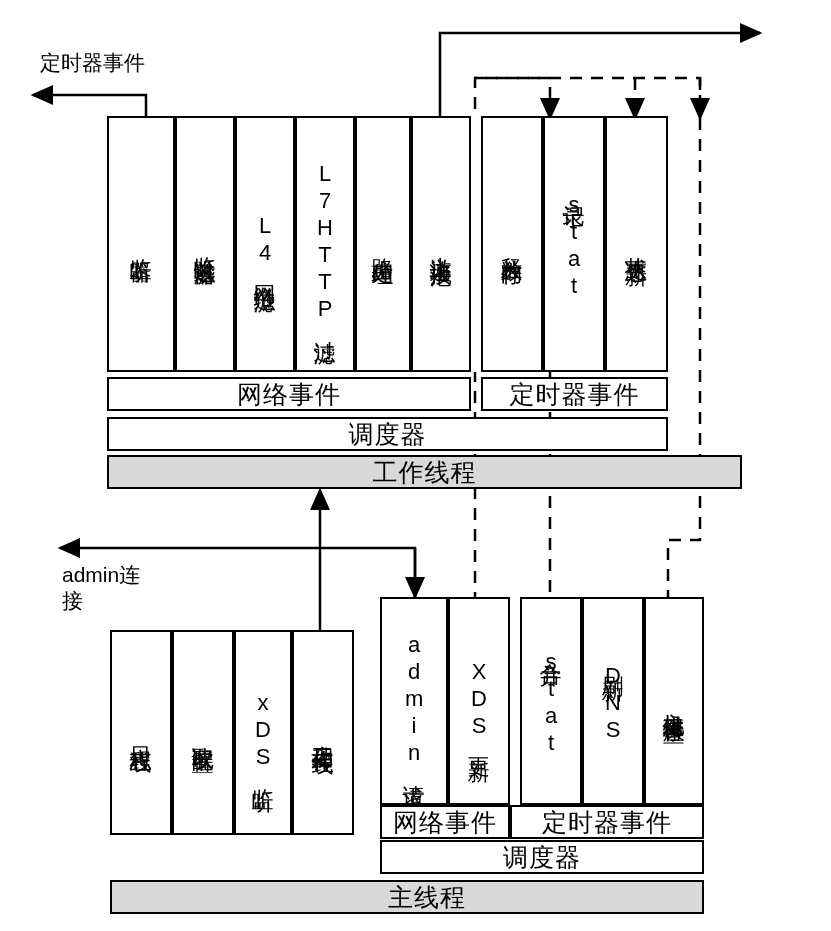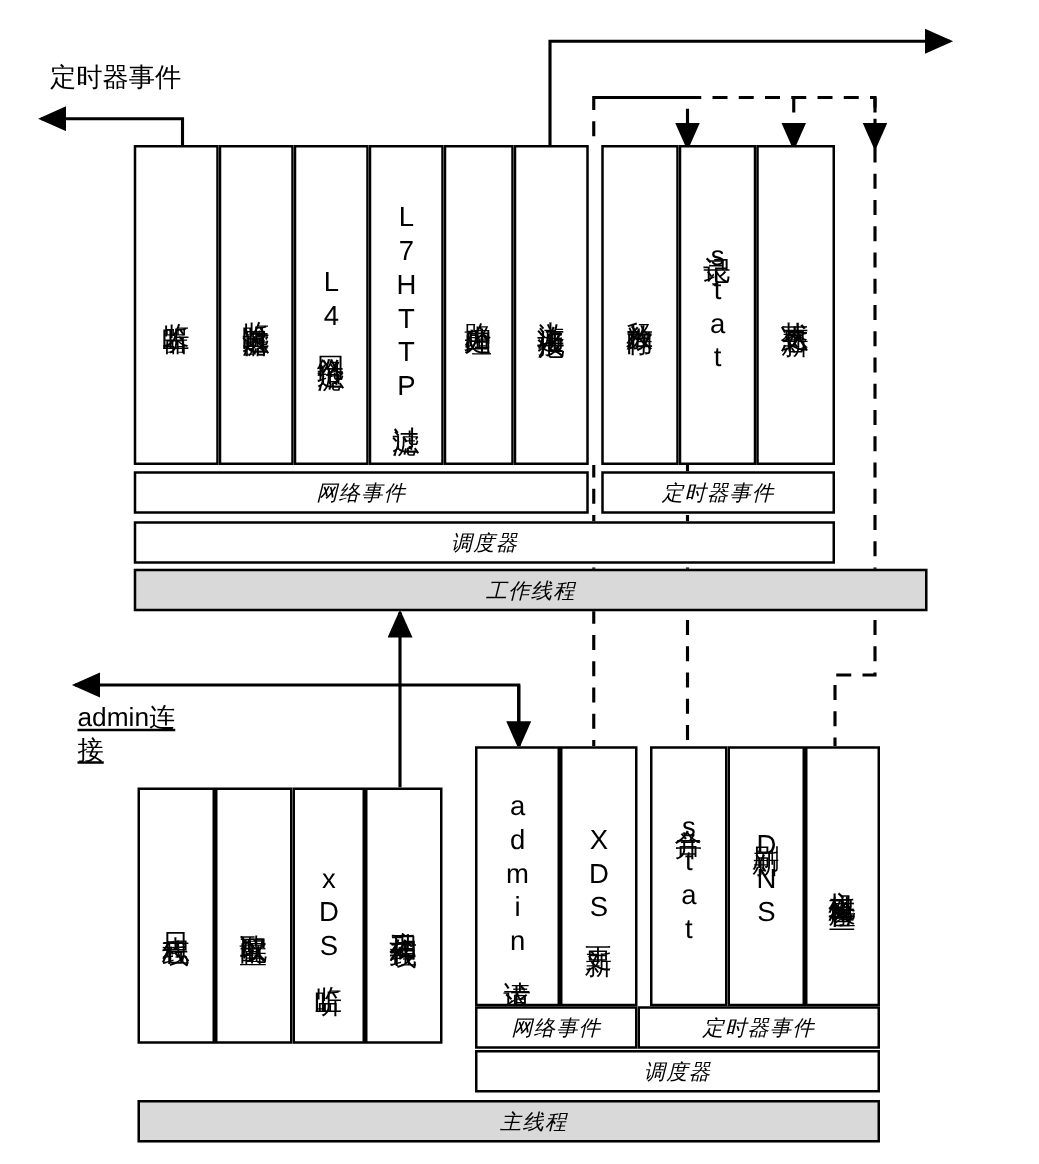--- a/index.html
+++ b/index.html
@@ -38,24 +38,23 @@
   .vtext {
     writing-mode: vertical-rl;
     text-orientation: upright;
     letter-spacing: 2px;
     font-size: 22px;
     line-height: 1.05;
     text-align: center;
     white-space: nowrap;
   }
   .htext {
-    font-size: 17px;
+    font-size: 25px;
     letter-spacing: 1px;
     white-space: nowrap;
-    font-style: italic;
   }
   .shaded {
     background: #d9d9d9;
   }
   .label {
     position: absolute;
     font-size: 21px;
     line-height: 1.25;
     white-space: pre-line;
   }
@@ -91,21 +90,21 @@
     <path d="M550,118 L550,597" stroke="#000" stroke-width="2.5" fill="none" stroke-dasharray="12 9"></path>
     <path d="M700,118 L700,540 L668,540 L668,597" stroke="#000" stroke-width="2.5" fill="none" stroke-dasharray="12 9"></path>
 
     <path d="M415,597 L415,548 L60,548" stroke="#000" stroke-width="2.5" fill="none" marker-end="url(#arrowL)"></path>
     <path d="M415,548 L415,597" stroke="#000" stroke-width="2.5" fill="none" marker-end="url(#arrow)"></path>
 
     <path d="M320,630 L320,490" stroke="#000" stroke-width="2.5" fill="none" marker-end="url(#arrow)"></path>
   </svg>
 
   <div class="label" style="left:40px; top:50px;">定时器事件</div>
-  <div class="label" style="left:62px; top:562px;text-decoration:underline;">admin连
+  <div class="label" style="left:62px; top:562px;">admin连
 接</div>
 
   <div class="box noborder" style="left:107px; top:116px; width:561px; height:256px;"></div>
 
   <div class="box" style="left:107px; top:116px; width:68px; height:256px;">
     <span class="vtext">监听器</span>
   </div>
   <div class="box" style="left:175px; top:116px; width:60px; height:256px;">
     <span class="vtext">监听过滤器</span>
   </div>

